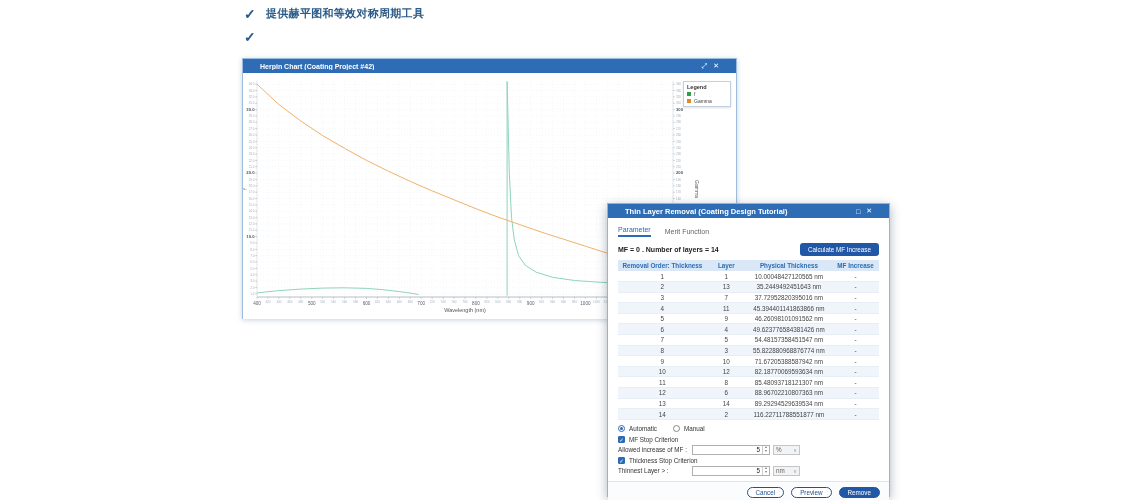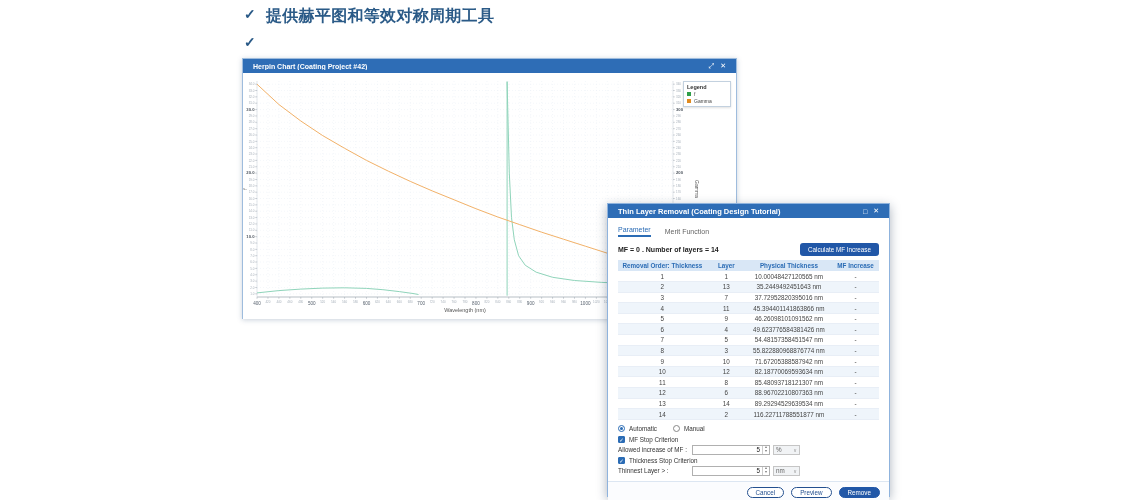--- a/index.html
+++ b/index.html
@@ -3,25 +3,25 @@
 <meta charset="utf-8">
 <style>
   html,body{margin:0;padding:0;background:#fff;}
   *{box-sizing:border-box;font-family:"Liberation Sans",sans-serif;}
   #canvas{position:relative;width:1140px;height:500px;background:#fff;overflow:hidden;}
 
   
   .bullets{position:absolute;left:244px;top:6px;width:640px;}
   .bullet-line{display:flex;align-items:flex-start;margin-bottom:7px;}
   .bullet-check{color:#2a5a87;font-weight:bold;font-size:14px;width:22px;flex:0 0 22px;}
-  .bullet-text{color:#2a5a87;font-weight:bold;font-size:16px;letter-spacing:0.3px;}
+  .bullet-text{color:#2a5a87;font-weight:bold;font-size:11px;letter-spacing:0.3px;}
 
   
   .titlebar{height:14px;background:#2e6db6;color:#fff;display:flex;align-items:center;
-            padding:0 10px;font-size:7px;font-weight:bold;}
+            padding:0 17px;font-size:7px;font-weight:bold;}
   .titlebar .t-title{flex:1;white-space:nowrap;overflow:hidden;}
   .titlebar .t-icon{margin-left:6px;font-size:7px;font-weight:normal;cursor:default;}
 
   
   .chart-window{position:absolute;left:242px;top:58px;width:495px;height:261px;
     background:#fff;border:1px solid #9ebcdd;box-shadow:0 1px 5px rgba(40,70,110,.25);}
   .chart-body{position:relative;width:100%;height:246px;background:#fff;}
   .legend-box{position:absolute;top:8px;right:5px;width:48px;background:#fff;
     border:1px solid #c3d1df;box-shadow:0 1px 2px rgba(0,0,0,.12);padding:2px 3px;z-index:5;}
   .legend-title{font-size:5.5px;font-weight:bold;color:#333;margin-bottom:1px;}

